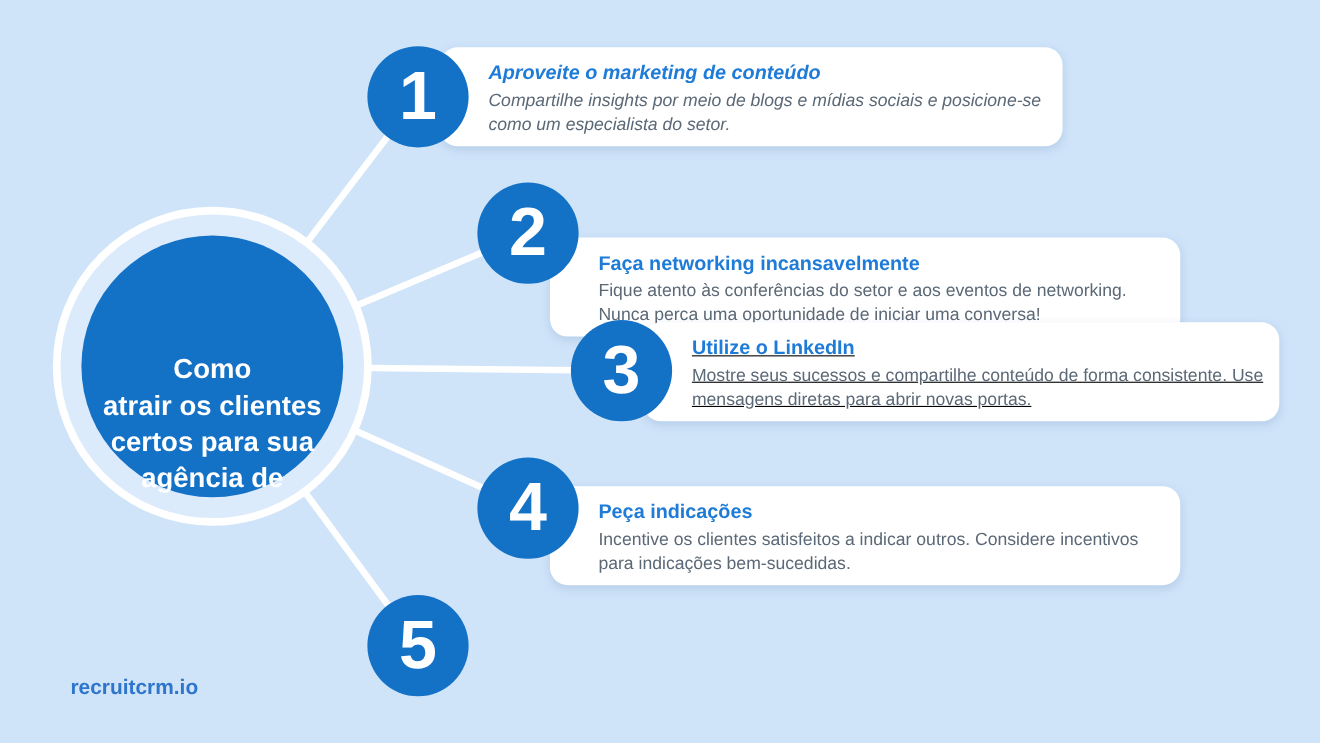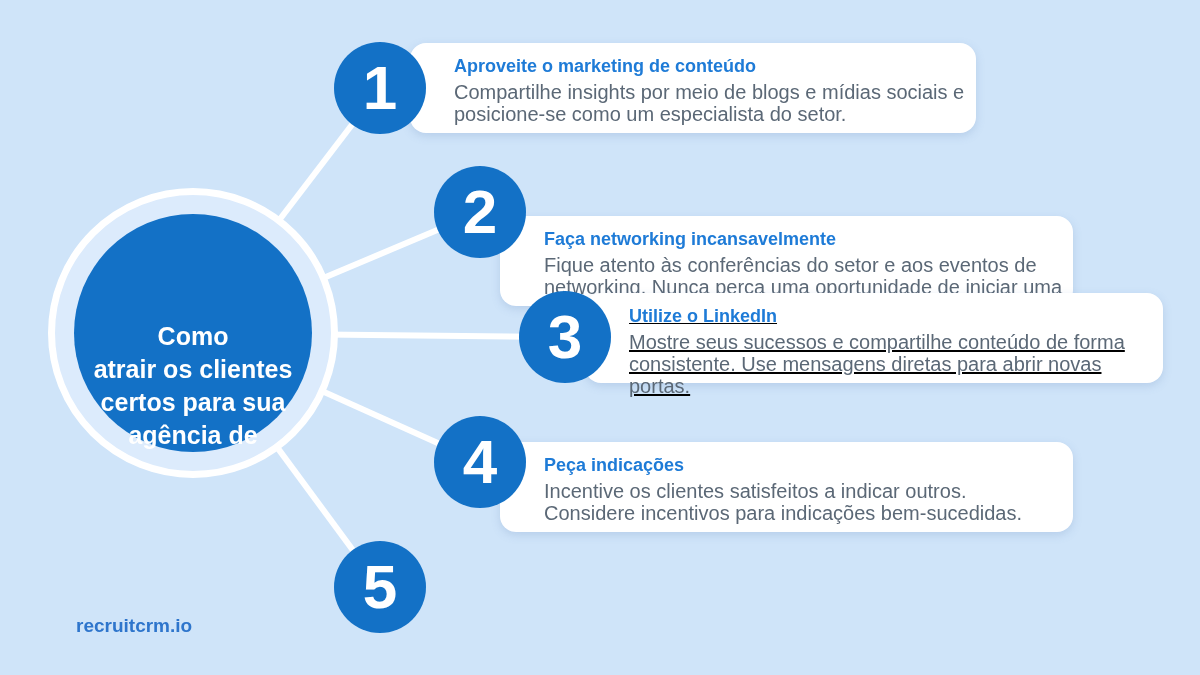--- a/index.html
+++ b/index.html
@@ -25,43 +25,43 @@
   }
   .center-text{color:#fff;font-weight:bold;font-size:25px;line-height:33px;}
   .center-text span{display:block;}
 
   .card{
     position:absolute;height:90px;background:var(--card-bg);border-radius:16px;
     padding:13px 10px 10px 44px;z-index:2;
     box-shadow:0 3px 8px rgba(110,145,190,0.25);
   }
   .card-title{font-size:18px;font-weight:bold;color:var(--title-blue);margin-bottom:4px;}
-  .card-desc{font-size:20px;line-height:22px;color:var(--body-gray);}
+  .card-desc{font-size:16px;line-height:22px;color:var(--body-gray);}
 
-  .card1{left:410px;top:43px;width:566px;}
+  .card1{left:400px;top:43px;width:566px;font-style:italic;}
   .card2{left:500px;top:168px;width:573px;margin-top:48px;}
   .card3{left:585px;top:293px;width:578px;text-decoration:underline;}
   .card4{left:500px;top:418px;width:573px;margin-top:24px;}
   .card5{left:402px;top:543px;width:566px;}
 
   .num-circle{
     position:absolute;width:92px;height:92px;border-radius:50%;
     background:var(--circle-blue);z-index:4;
     display:flex;align-items:center;justify-content:center;
   }
   .num-circle span{color:#fff;font-weight:bold;font-size:62px;line-height:1;}
   .nc1{left:334px;top:42px;}
   .nc2{left:434px;top:166px;}
   .nc3{left:519px;top:291px;}
   .nc4{left:434px;top:416px;}
   .nc5{left:334px;top:541px;}
 
   .brand{
     position:absolute;left:64px;top:615px;z-index:2;
-    color:var(--brand-blue);font-weight:bold;font-size:19px;margin-left:12px;
+    color:var(--brand-blue);font-weight:bold;font-size:19px;
   }
 </style>
 </head>
 <body>
 
 <div class="canvas">
 
   <svg class="connectors" viewBox="0 0 1200 675" xmlns="http://www.w3.org/2000/svg">
     <line x1="193" y1="333" x2="380" y2="88" stroke="#ffffff" stroke-width="6"></line>
     <line x1="193" y1="333" x2="480" y2="212" stroke="#ffffff" stroke-width="6"></line>

